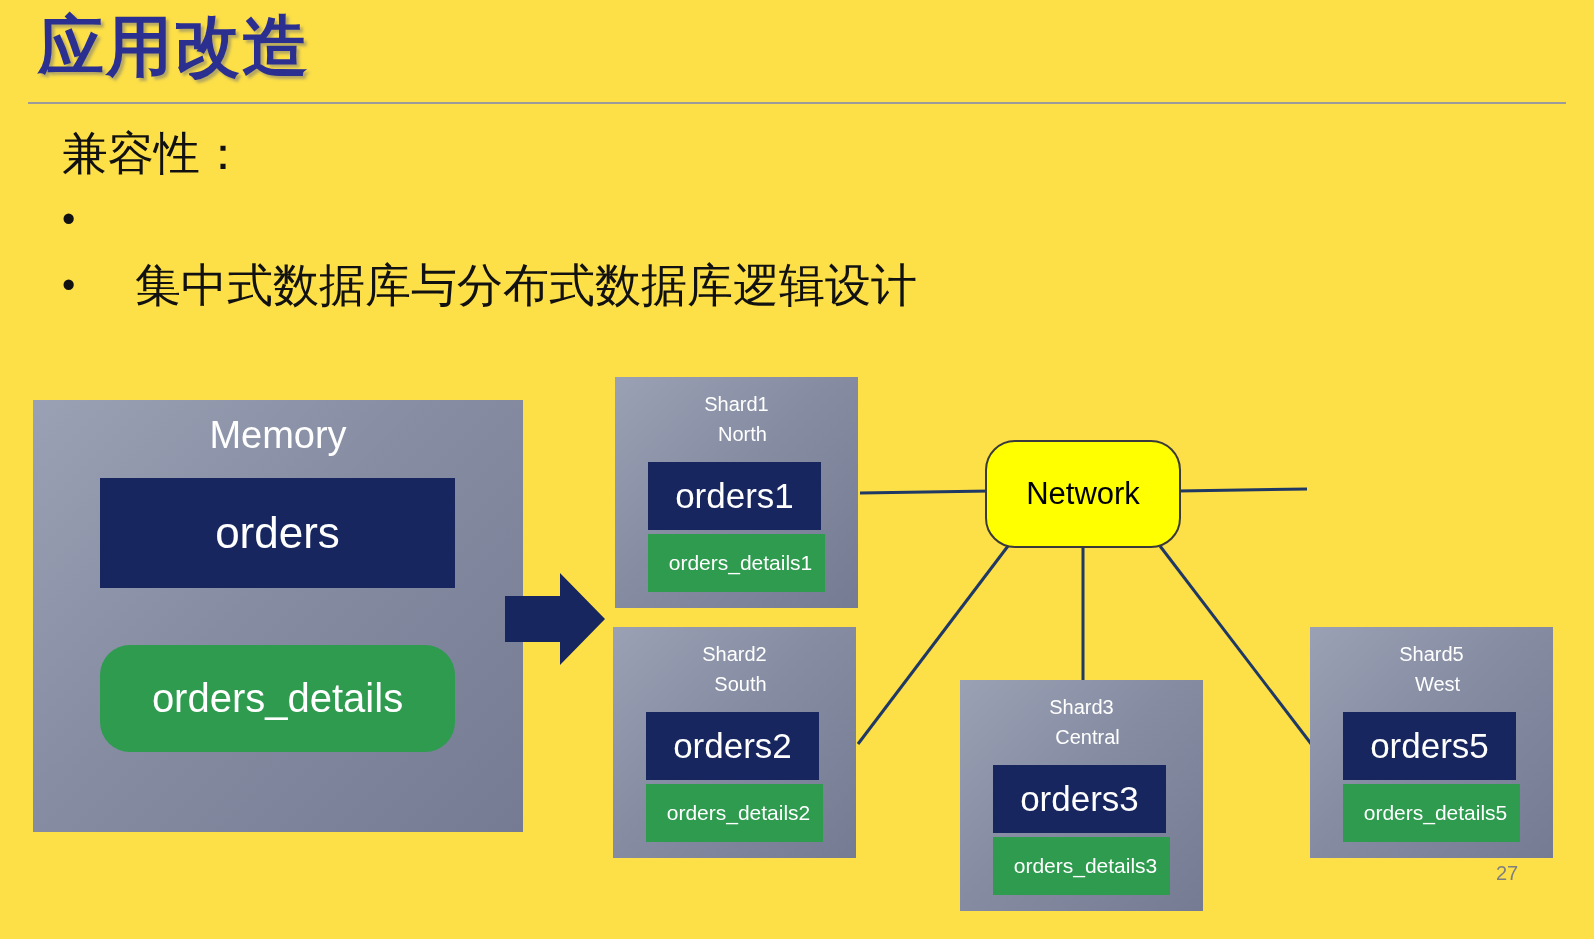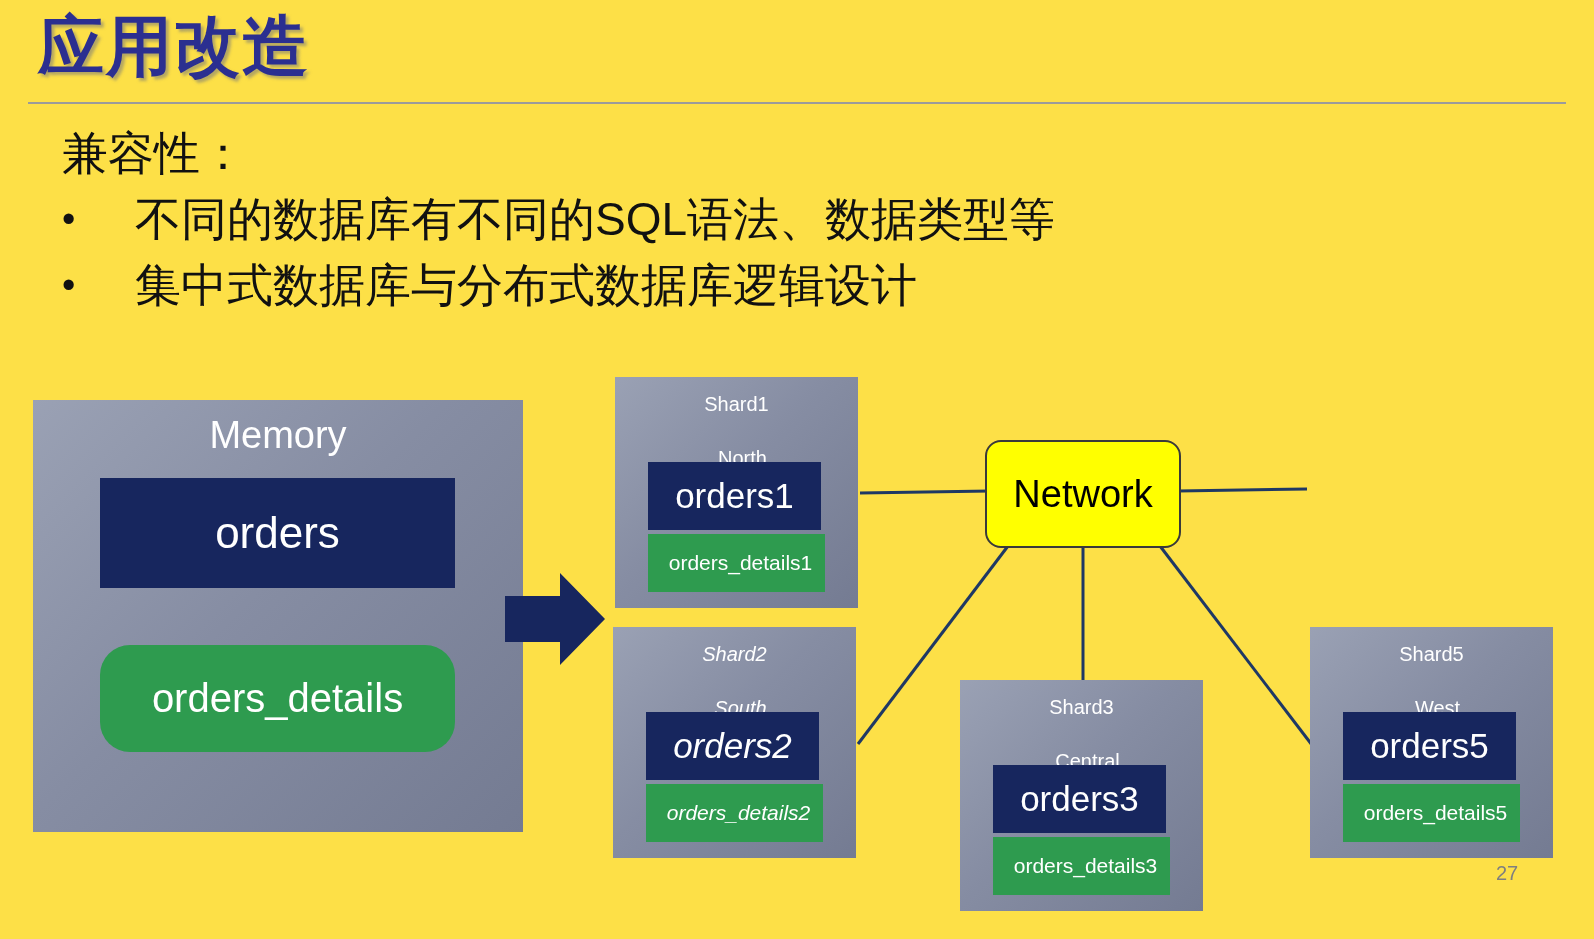--- a/index.html
+++ b/index.html
@@ -76,47 +76,47 @@
   }
   .navy { background: var(--table-navy); }
   .green { background: var(--table-green); }
   .mem-orders { left: 67px; top: 78px; width: 355px; height: 110px; font-size: 44px; }
   .mem-details { left: 67px; top: 245px; width: 355px; height: 107px; font-size: 40px; border-radius: 30px; }
   .big-arrow { left: 505px; top: 573px; width: 100px; height: 92px; }
   .shard {
     width: 243px; height: 231px;
   }
   .s1 { left: 615px;  top: 377px; }
-  .s2 { left: 613px;  top: 627px; font-style: italic; }
+  .s2 { left: 613px;  top: 627px; }
   .s3 { left: 960px;  top: 680px; }
   .s4 { left: 1305px; top: 377px; }
   .s5 { left: 1310px; top: 627px; }
   .shard-name, .shard-region {
     position: absolute;
     left: 0; width: 100%;
     text-align: center;
     color: #ffffff;
     font-size: 20px;
     line-height: 38px;
   }
   .shard-name { top: 8px; }
-  .shard-region { top: 62px; padding-left: 12px; }
+  .shard-region { top: 38px; padding-left: 12px; }
   .shard-orders  { left: 33px; top: 85px;  width: 173px; height: 68px; font-size: 35px; }
   .shard-details { left: 33px; top: 157px; width: 177px; height: 58px; font-size: 21px; padding-left: 8px; }
   .network-box {
     left: 985px; top: 440px;
     width: 196px; height: 108px;
     background: var(--network-yellow);
     border: 2px solid #3a3a3a;
-    border-radius: 16px;
+    border-radius: 30px;
     display: flex;
     align-items: center;
     justify-content: center;
     color: #000000;
-    font-size: 38px;
+    font-size: 31px;
   }
   .page-number {
     position: absolute;
     left: 1496px;
     top: 862px;
     font-size: 20px;
     color: #7f7f7f;
   }
 </style>
 </head>
@@ -124,21 +124,20 @@
 
 <div class="slide">
 
   <div class="title">应用改造</div>
   <div class="title-rule"></div>
 
   <div class="body-text">
     <div>兼容性：</div>
     <div class="bullet-row">
       <span class="bullet-marker">•</span>
-      <span>不同的数据库有不同的SQL语法、数据类型等</span>
     </div>
     <div class="bullet-row">
       <span class="bullet-marker">•</span>
       <span>集中式数据库与分布式数据库逻辑设计</span>
     </div>
   </div>
 
   <svg class="connectors" viewBox="0 0 1594 939" xmlns="http://www.w3.org/2000/svg">
     <g stroke="#1f3864" stroke-width="3" fill="none">
       <line x1="860" y1="493" x2="990" y2="491"></line>

